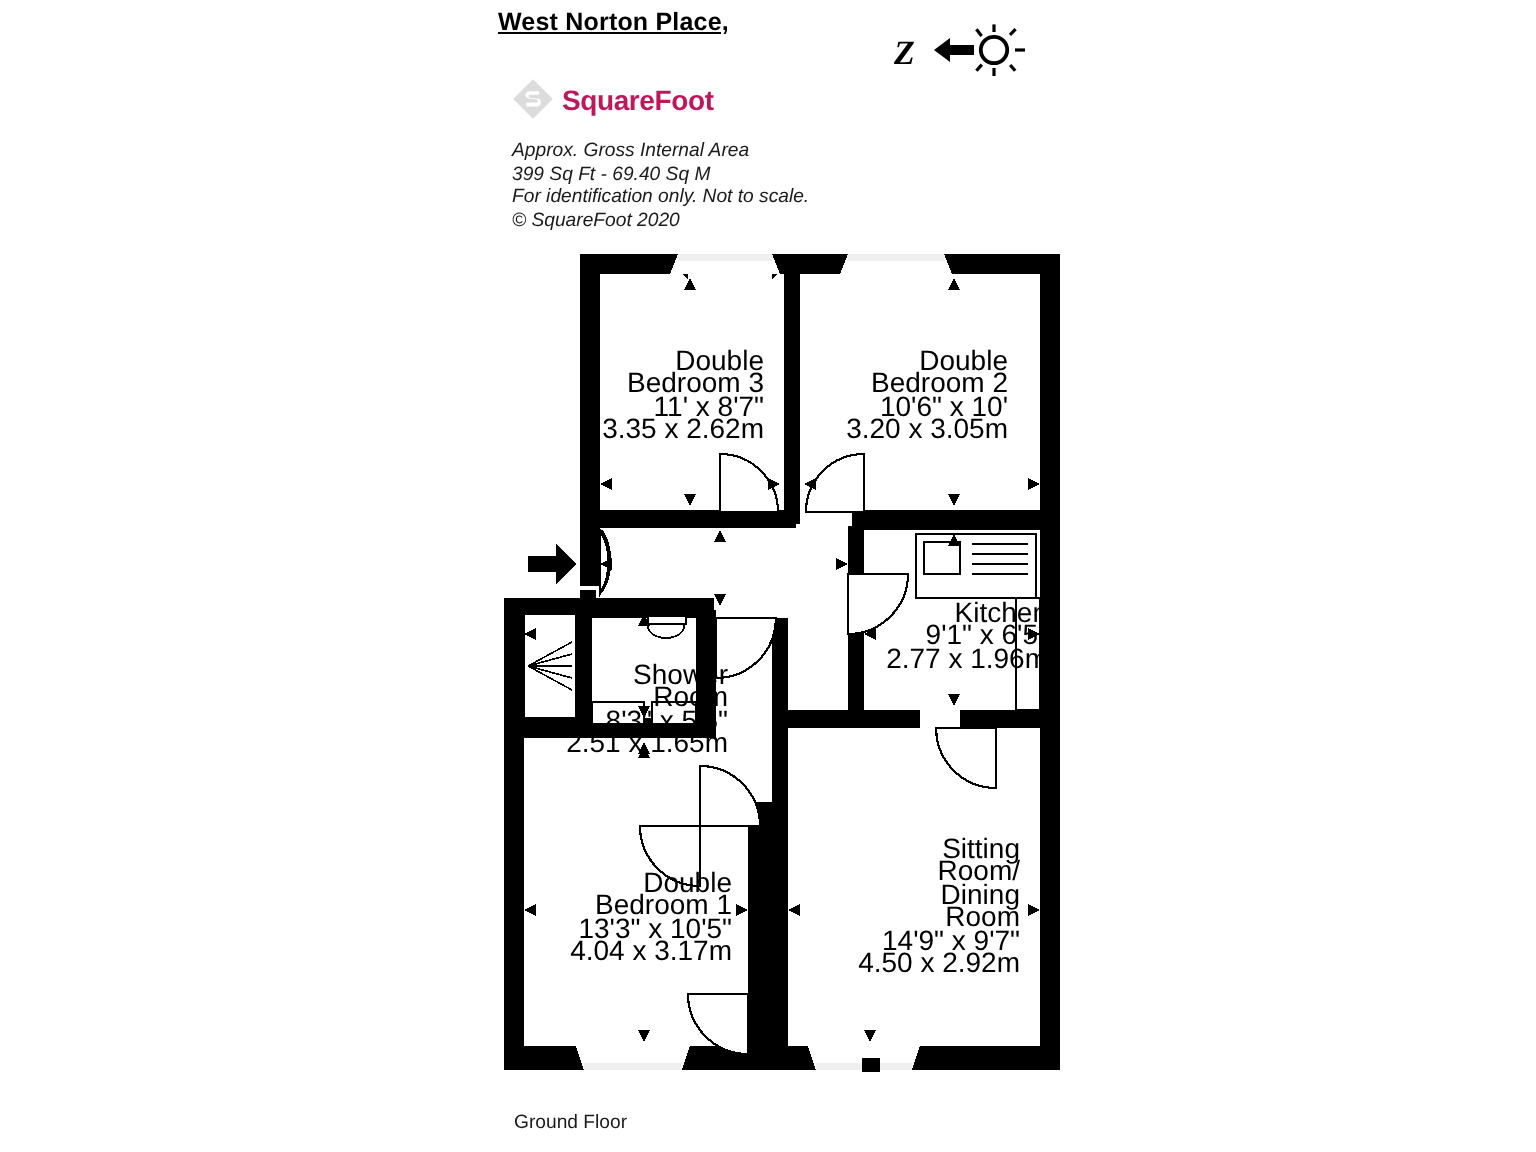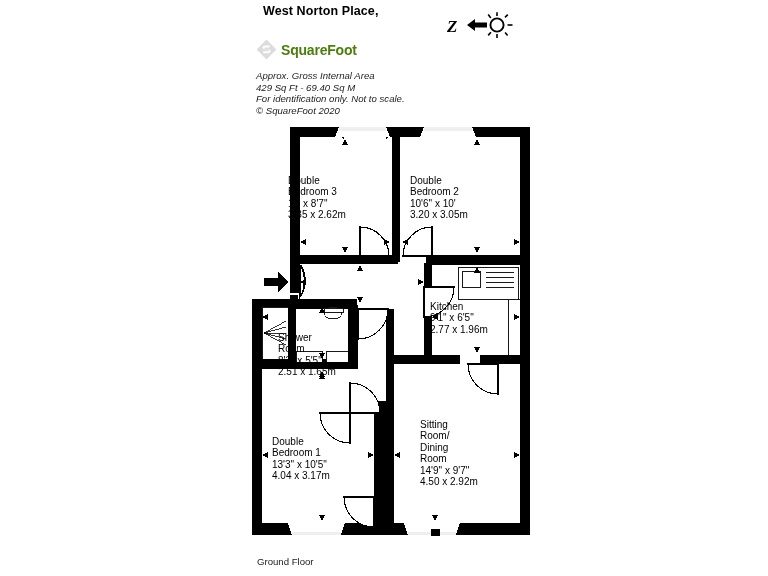--- a/index.html
+++ b/index.html
@@ -6,47 +6,47 @@
   body{
     width:768px;height:576px;
     font-family:"Liberation Sans","DejaVu Sans",sans-serif;
     color:#000;
     position:relative;
     overflow:hidden;
   }
   .page{position:absolute;left:0;top:0;width:768px;height:576px;}
 
   
-  .header{position:absolute;left:263px;top:4px;width:220px;}
+  .header{position:absolute;left:249px;top:4px;width:220px;text-decoration:underline;}
   .title-line{
     font-size:12.5px;font-weight:bold;line-height:15.5px;letter-spacing:.1px;
   }
   .logo-row{position:absolute;left:256px;top:39px;display:flex;align-items:center;gap:4px;}
   .logo-diamond{width:21px;height:21px;position:relative;}
   .logo-text{
-    font-size:14px;font-weight:bold;color:#4d7c0f;letter-spacing:-.2px;
+    font-size:14px;font-weight:bold;color:#be185d;letter-spacing:-.2px;
   }
   .meta{position:absolute;left:256px;top:70px;font-size:9.6px;line-height:11.6px;color:#1b1b1b;}
   .meta div{white-space:nowrap;font-style:italic;}
 
   
   .compass{position:absolute;left:447px;top:8px;width:75px;height:42px;}
   .compass .zed{
     position:absolute;left:0;top:9px;font-size:17px;font-weight:bold;
     font-family:"Liberation Serif","DejaVu Serif",serif;font-style:italic;
   }
 
   
   .plan{position:absolute;left:240px;top:115px;width:290px;height:432px;}
   .plan svg{display:block;}
 
   .footer{position:absolute;left:257px;top:556px;font-size:9.6px;color:#1b1b1b;text-align:center;}
 
   .rmlabel{
-    position:absolute;text-align:left;font-size:10px;line-height:11.4px;
+    position:absolute;text-align:right;font-size:14px;line-height:11.4px;
     color:#000;white-space:nowrap;
   }
 </style>
 </head>
 <body>
 
 <div class="page">
 
   <div class="header">
     <div class="title-line">West Norton Place,</div>
@@ -61,21 +61,21 @@
                  L7.2 12.3 L7.2 14.3 L12.0 14.3 C13.7 14.3 14.5 13.2 14.5 12.1
                  C14.5 11.0 13.8 10.3 12.5 10.2 L9.2 9.9 C8.6 9.85 8.3 9.6 8.3 9.15
                  C8.3 8.7 8.65 8.4 9.35 8.4 L13.6 8.4 Z" fill="#ffffff"></path>
       </svg>
     </span>
     <span class="logo-text">SquareFoot</span>
   </div>
 
   <div class="meta">
     <div>Approx. Gross Internal Area</div>
-    <div>429 Sq Ft  -  69.40 Sq M</div>
+    <div>399 Sq Ft  -  69.40 Sq M</div>
     <div>For identification only. Not to scale.</div>
     <div>© SquareFoot 2020</div>
   </div>
 
   <div class="compass">
     <span class="zed">Z</span>
     <svg width="75" height="42" viewBox="0 0 75 42">
 
       <g>
         <polygon points="20,17 28,11 28,14.5 40,14.5 40,19.5 28,19.5 28,23" fill="#000"></polygon>

